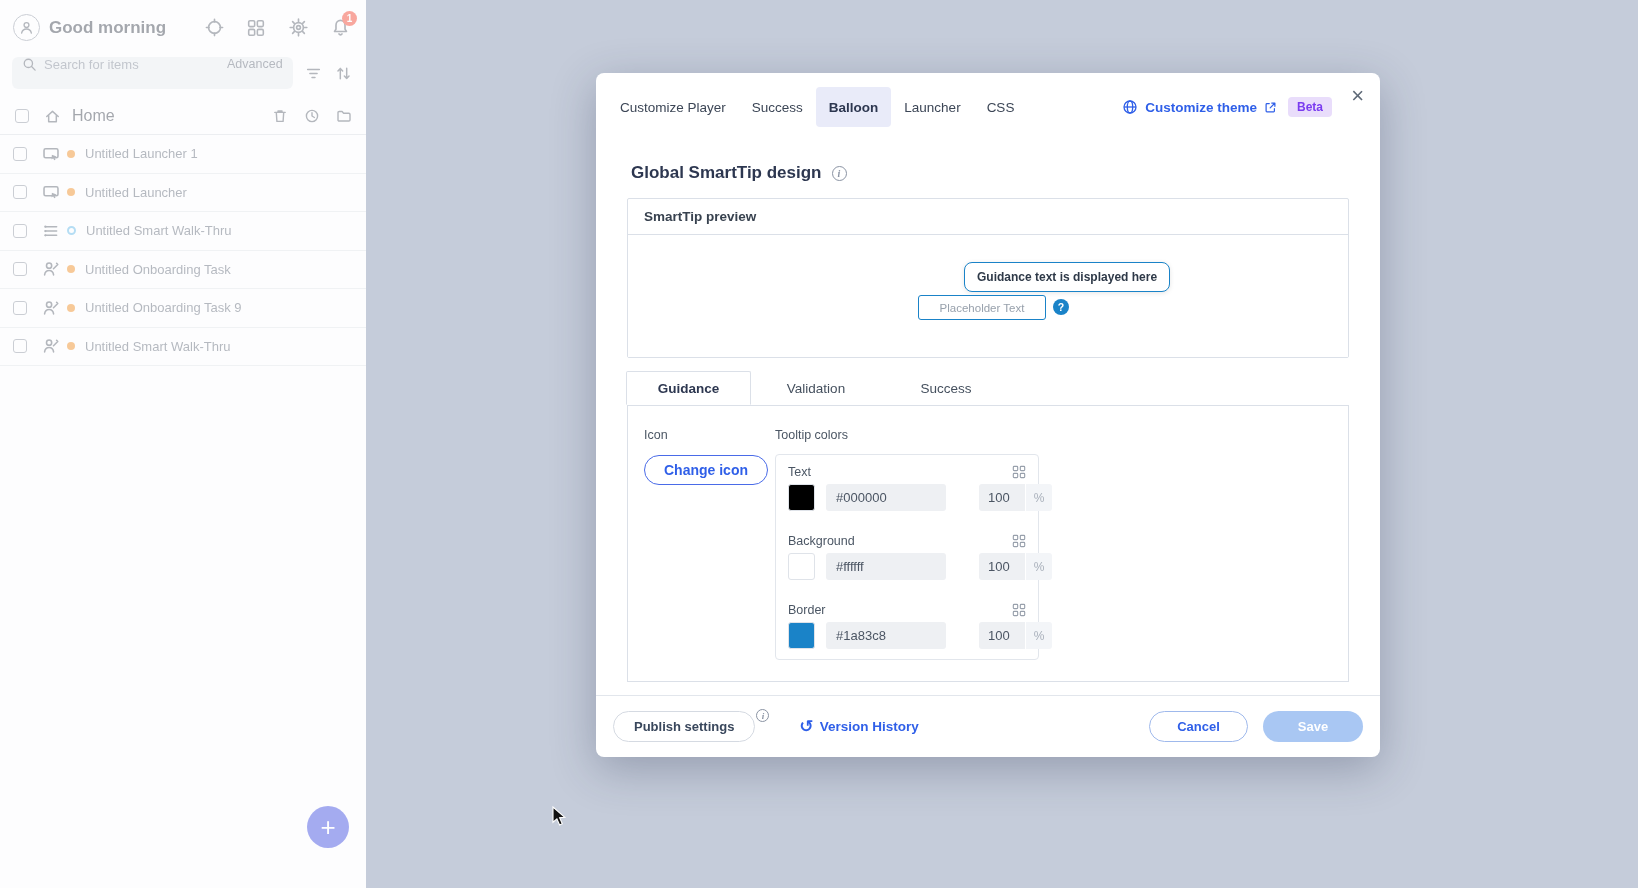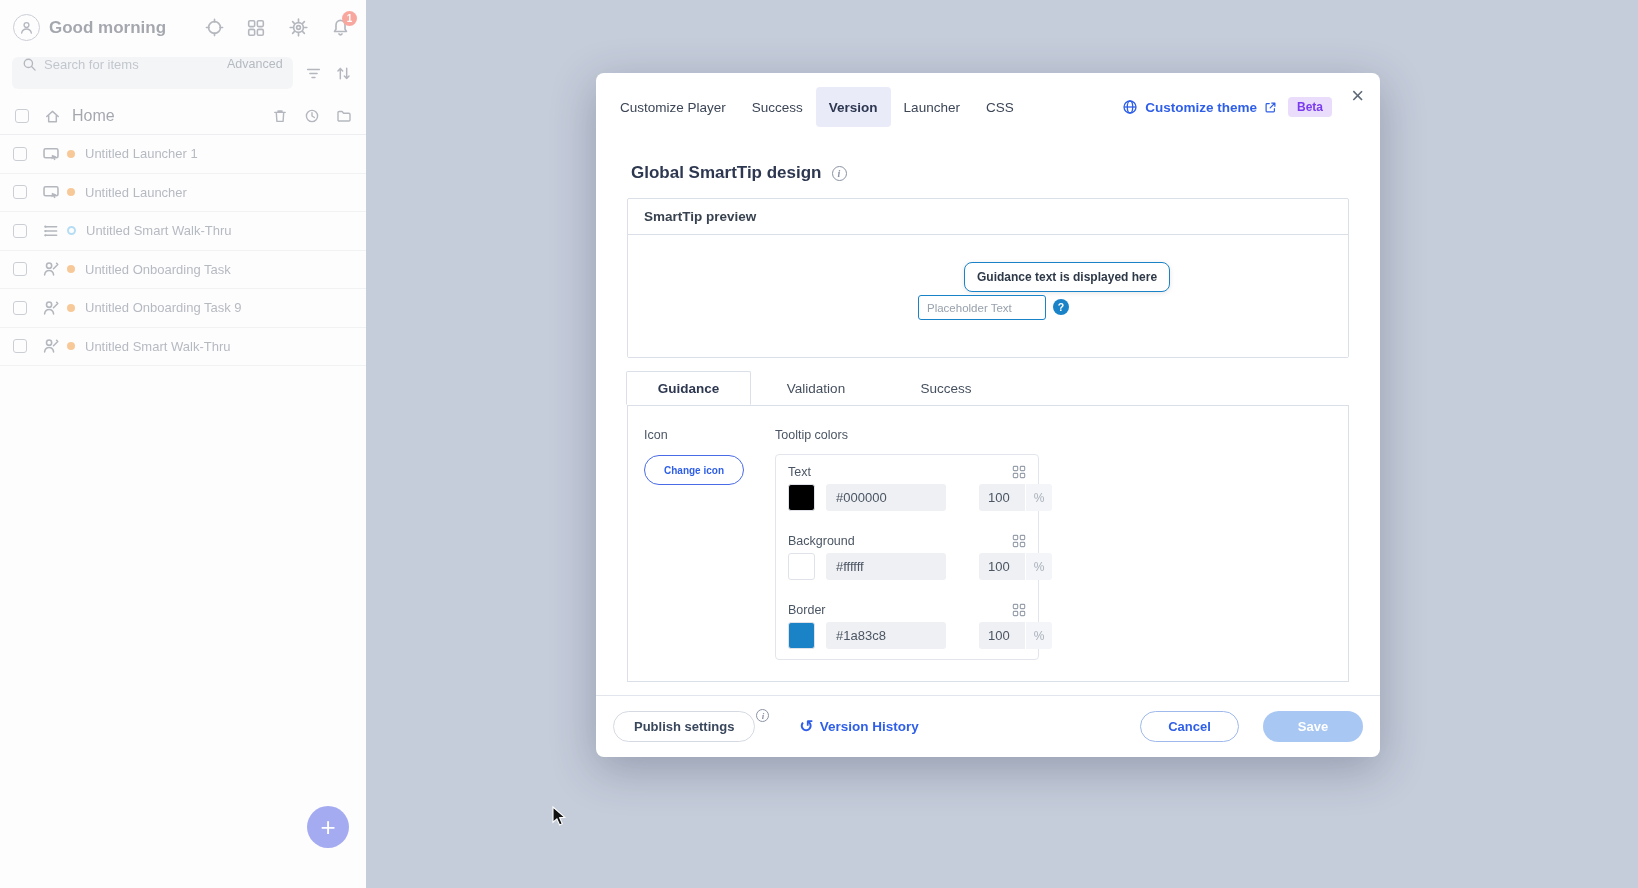--- a/index.html
+++ b/index.html
@@ -53,36 +53,36 @@
   .g-tooltip { position:absolute; left:336px; top:27px; height:30px; padding:0 12px; background:#fff; border:1px solid #1a83c8; border-radius:8px; display:flex; align-items:center; font-size:12px; font-weight:700; color:#2e3948; box-shadow:0 1px 5px rgba(0,0,0,.10); }
   .g-field { position:absolute; left:290px; top:60px; width:128px; height:25px; border:1px solid #1a83c8; border-radius:3px; font-size:11.5px; padding:0 8px; color:#5f6876; outline:none; font-family:inherit; }
   .g-field::placeholder { color:#98a1ac; }
   .g-help { position:absolute; left:425px; top:64px; width:16px; height:16px; border-radius:50%; background:#1a83c8; color:#fff; font-size:10.5px; font-weight:700; display:flex; align-items:center; justify-content:center; cursor:pointer; }
   .d-tabs { display:flex; margin:13px 31px 0 30px; position:relative; z-index:2; }
   .d-tab { width:130px; height:34px; display:flex; align-items:center; justify-content:center; font-size:13.5px; color:#45505e; cursor:pointer; }
   .d-tab.active { width:125px; background:#fff; border:1px solid #dbe0e8; border-bottom:1px solid #fff; margin-bottom:-1px; font-weight:700; color:#2d3750; border-radius:2px 2px 0 0; }
   .d-panel { margin:0 31px; border:1px solid #dbe0e8; height:277px; position:relative; background:#fff; }
   .sec-label { font-size:12.5px; color:#4b5664; }
   .icon-col { position:absolute; left:16px; top:22px; }
-  .btn-change { margin-top:13px; height:30px; padding:0 19px; border:1.5px solid #4a6be8; border-radius:16px; background:#fff; color:#2f5fe8; font-size:10px; font-weight:600; cursor:pointer; font-family:inherit; }
+  .btn-change { margin-top:13px; height:30px; padding:0 19px; border:1.5px solid #4a6be8; border-radius:16px; background:#fff; color:#2f5fe8; font-size:14px; font-weight:600; cursor:pointer; font-family:inherit; }
   .colors-col { position:absolute; left:147px; top:22px; }
   .colors-box { margin-top:12px; width:264px; border:1px solid #e2e6ec; border-radius:4px; padding:10px 12px 6px 12px; }
   .c-label-row { display:flex; align-items:center; justify-content:space-between; margin-bottom:5px; }
   .c-ctrl-row { display:flex; align-items:center; margin-bottom:23px; }
   .swatch { width:27px; height:27px; border-radius:3px; border:1px solid #dfe3e9; cursor:pointer; flex:0 0 auto; }
   .hexfield { width:120px; height:27px; margin-left:11px; background:#eef0f3; border:none; border-radius:3px; font-size:13px; color:#4b5563; padding:0 10px; outline:none; font-family:inherit; }
   .op-group { display:flex; margin-left:8px;padding-left:25px; }
   .opfield { width:46px; height:27px; background:#eef0f3; border:none; border-radius:3px 0 0 3px; font-size:13px; color:#4b5563; padding:0 9px; outline:none; font-family:inherit; }
   .op-unit { width:26px; height:27px; background:#f3f5f8; border-radius:0 3px 3px 0; margin-left:1px; display:flex; align-items:center; justify-content:center; font-size:12px; color:#a9b0bb; }
   .m-footer { position:absolute; left:0; right:0; bottom:0; height:62px; border-top:1px solid #e2e6ec; display:flex; align-items:center; padding:0 17px; }
   .btn-publish { height:31px; padding:0 20px; border:1px solid #d5dae2; border-radius:16px; background:#fff; color:#39475c; font-size:13px; font-weight:600; cursor:pointer; font-family:inherit; }
   .pub-info { transform:translateY(-11px); margin-left:1px; width:13px; height:13px; font-size:9px; }
   .vh-link { margin-left:30px; display:flex; align-items:center; gap:6px; color:#2f5fe8; font-size:13.5px; font-weight:600; cursor:pointer; }
   .vh-ic { font-size:17px; line-height:1; }
-  .f-right { margin-left:auto; display:flex; align-items:center; gap:24px; }
+  .f-right { margin-left:auto; display:flex; align-items:center; gap:15px; }
   .btn-cancel { width:99px; height:31px; border:1px solid #9fb9ec; border-radius:16px; background:#fff; color:#2f5fe8; font-size:13px; font-weight:600; cursor:pointer; font-family:inherit; }
   .btn-save { width:100px; height:31px; border:none; border-radius:16px; background:#a9c7f3; color:#fff; font-size:13px; font-weight:600; cursor:default; font-family:inherit; }
   .cursor { position:absolute; left:552px; top:806px; z-index:50; pointer-events:none; }
 </style>
 </head>
 <body>
 
 <div class="sidebar">
   <div class="sb-fade">
     <div class="sb-top">
@@ -244,21 +244,21 @@
       </div>
   </div>
 </div>
 
 <div class="modal">
   <span class="m-close">×</span>
 
   <div class="m-tabs">
     <span class="m-tab">Customize Player</span>
     <span class="m-tab">Success</span>
-    <span class="m-tab active">Version</span>
+    <span class="m-tab active">Balloon</span>
     <span class="m-tab">Launcher</span>
     <span class="m-tab">CSS</span>
     <span class="m-right">
       <span class="theme-link">
         <svg width="16" height="16" viewBox="0 0 16 16" fill="none" stroke="#2f5fe8" stroke-width="1.3">
             <circle cx="8" cy="8" r="6"></circle>
             <ellipse cx="8" cy="8" rx="2.7" ry="6"></ellipse>
             <path d="M2 8h12"></path>
           </svg>
         <span>Customize theme</span>
@@ -272,21 +272,21 @@
 
   <div class="m-title-row">
     <span class="m-title">Global SmartTip design</span>
     <span class="info-c">i</span>
   </div>
 
   <div class="preview">
     <div class="preview-hd">SmartTip preview</div>
     <div class="preview-bd">
       <div class="g-tooltip" style="border-color: rgb(26, 131, 200);">Guidance text is displayed here</div>
-      <input class="g-field" placeholder="Placeholder Text" style="border-color: rgb(26, 131, 200);">
+      <input class="g-field" placeholder="Placeholder Text" style="border-color: rgb(26, 131, 200); text-align: center;">
       <span class="g-help" style="background: rgb(26, 131, 200);">?</span>
     </div>
   </div>
 
   <div class="d-tabs">
     <span class="d-tab active">Guidance</span>
     <span class="d-tab">Validation</span>
     <span class="d-tab">Success</span>
   </div>
 

